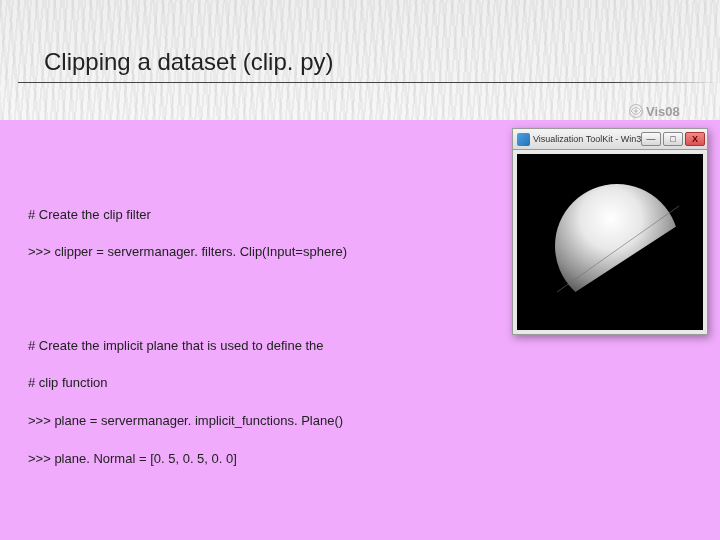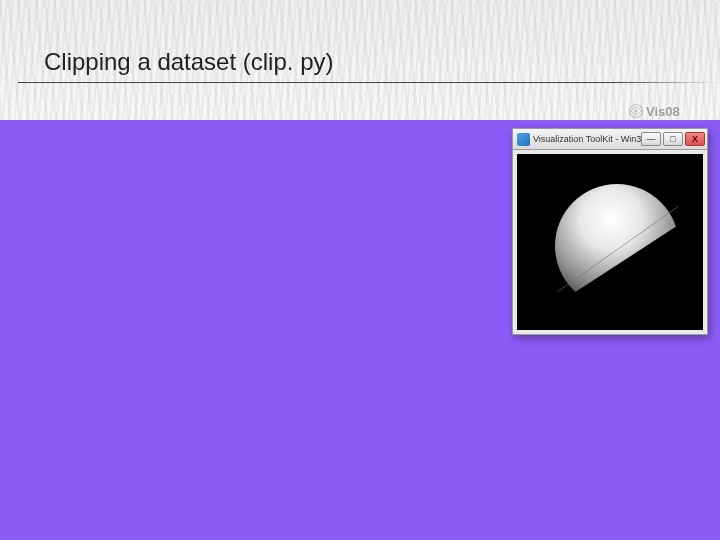--- a/index.html
+++ b/index.html
@@ -1,19 +1,19 @@
 <!DOCTYPE html>
 <html><head>
 <meta charset="utf-8">
 <style>
   * { margin: 0; padding: 0; box-sizing: border-box; }
   html, body { width: 720px; height: 540px; overflow: hidden; font-family: Arial, Helvetica, sans-serif; }
   .slide {
     width: 720px; height: 540px;
-    background: #8b5cf6;
+    background: #f0abfc;
     position: relative;
   }
   .bg-texture {
     position: absolute; left: 0; top: 0; width: 100%; height: 120px;
     background:
       repeating-linear-gradient(95deg, rgba(180,180,180,0.18) 0 2px, rgba(255,255,255,0) 2px 6px),
       repeating-linear-gradient(85deg, rgba(160,160,160,0.12) 0 3px, rgba(255,255,255,0) 3px 9px),
       linear-gradient(#efefef,#f7f7f7);
     pointer-events: none;
   }
@@ -88,20 +88,30 @@
     <svg viewBox="0 0 74 22">
       <circle cx="8" cy="11" r="6.5" fill="none" stroke="#bfbfbf" stroke-width="1.2"></circle>
       <path d="M3 11 Q8 4 13 11 Q8 18 3 11 Z" fill="none" stroke="#bfbfbf" stroke-width="1"></path>
       <circle cx="8" cy="11" r="1.6" fill="#bfbfbf"></circle>
       <text x="18" y="16" font-family="Arial" font-size="13" font-weight="bold" fill="#9e9e9e">Vis08</text>
     </svg>
   </div>
 
   <div class="code">
     <div class="block">
+      <div># Create the clip filter</div>
+      <div>&gt;&gt;&gt; clipper = servermanager. filters. Clip(Input=sphere)</div>
+    </div>
+    <div class="block">
+      <div># Create the implicit plane that is used to define the</div>
+      <div># clip function</div>
+      <div>&gt;&gt;&gt; plane = servermanager. implicit_functions. Plane()</div>
+      <div>&gt;&gt;&gt; plane. Normal = [0. 5, 0. 5, 0. 0]</div>
+    </div>
+    <div class="block">
       
       
       
     </div>
     
   </div>
 
   <div class="vtk-window">
     <div class="titlebar">
       <div class="vtk-icon"></div>

